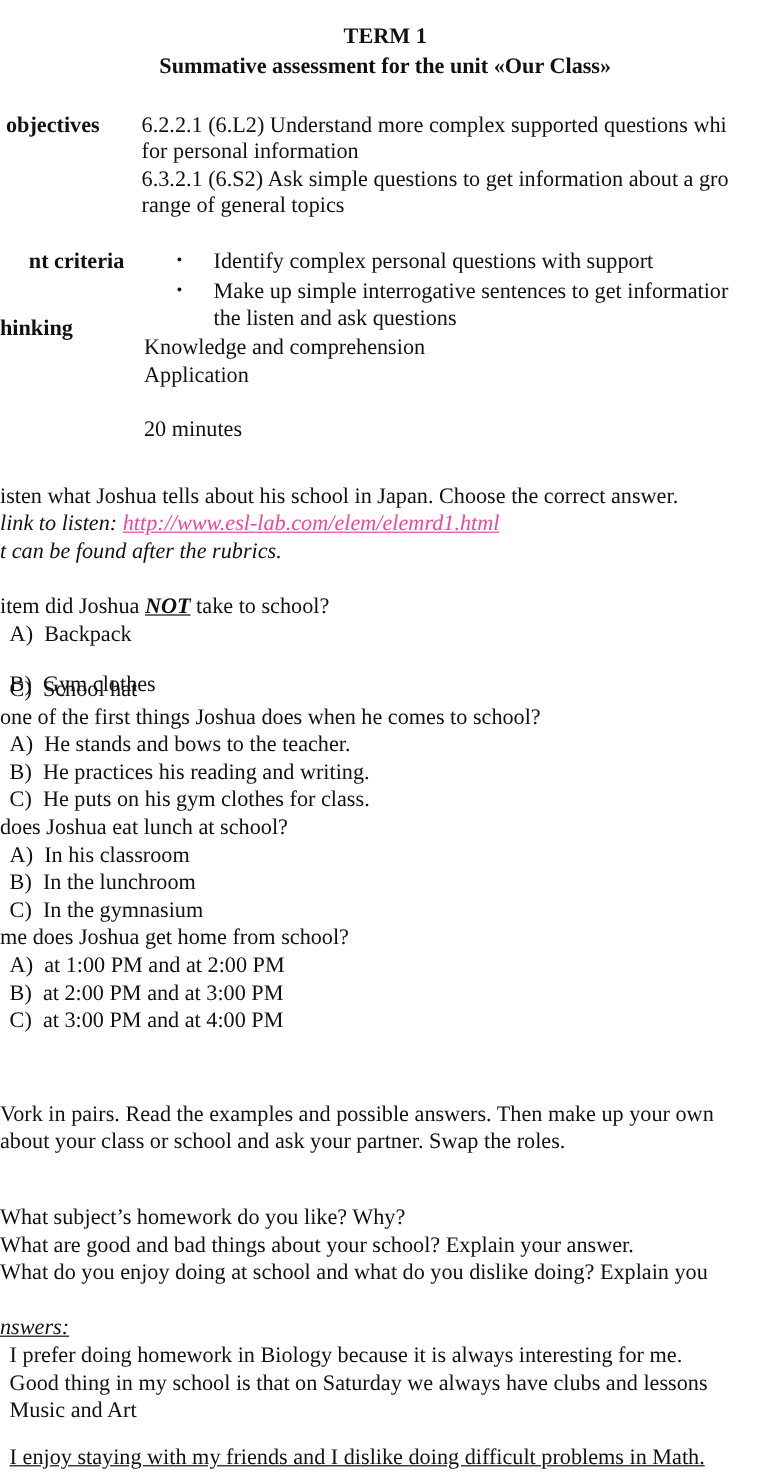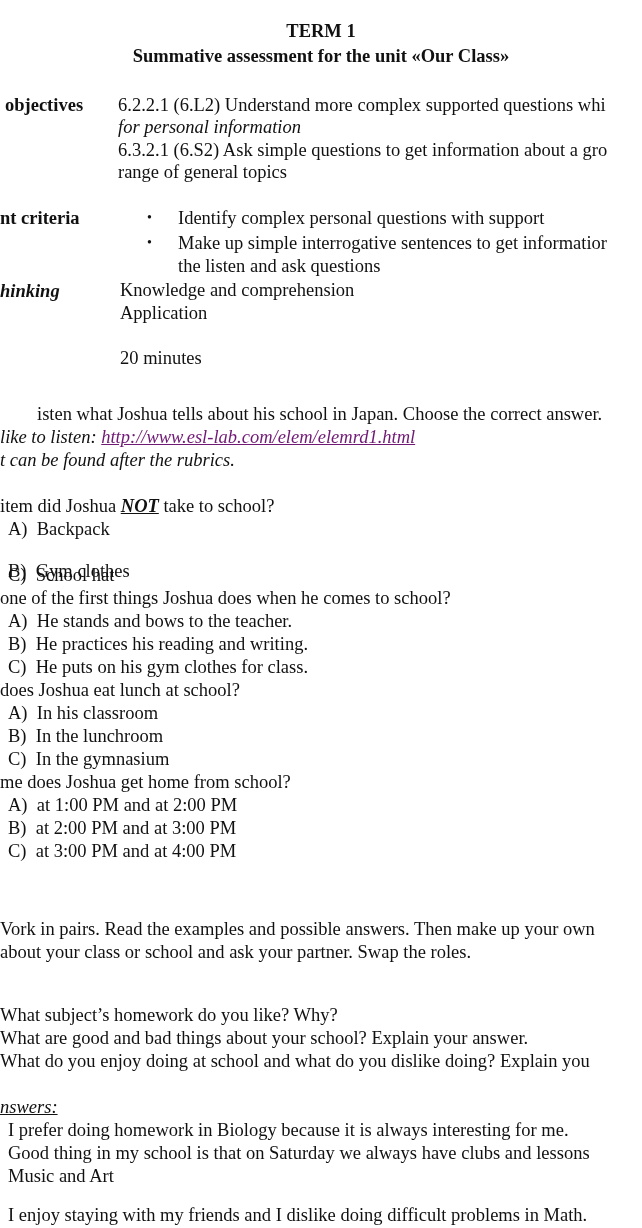--- a/index.html
+++ b/index.html
@@ -4,51 +4,51 @@
   <style>
     html, body { margin: 0; padding: 0; background: #ffffff; }
     body {
       width: 642px; height: 1228px; overflow: hidden; position: relative;
       font-family: "Liberation Serif", serif; color: #111111; font-size: 18.5px;
     }
     .abs { position: absolute; white-space: nowrap; line-height: 22px; }
     .b { font-weight: bold; text-align: center; }
     .i { font-style: italic; }
     .center { left: 0; width: 642px; text-align: center; }
-    .link { color: #701a75; text-decoration: underline; }
+    .link { color: #ec4899; text-decoration: underline; }
     .ul { text-decoration: underline; }
     .bullet { position: absolute; font-size: 14px; }
   </style>
 </head>
 <body>
 
 <div class="abs center b" style="top:20px;">TERM 1</div>
 <div class="abs center b" style="top:45px;">Summative assessment for the unit «Our Class»</div>
 
 <div class="abs b" style="top:94px; left:5px;">objectives</div>
 <div class="abs" style="top:94px; left:118px;">6.2.2.1 (6.L2) Understand more complex supported questions whi</div>
-<div class="abs" style="top:116px; left:118px;font-style:italic;">for personal information</div>
+<div class="abs" style="top:116px; left:118px;">for personal information</div>
 <div class="abs" style="top:139px; left:118px;">6.3.2.1 (6.S2) Ask simple questions to get information about a gro</div>
 <div class="abs" style="top:161px; left:118px;">range of general topics</div>
 
-<div class="abs b" style="top:207px; left:0px;">nt criteria</div>
+<div class="abs b" style="top:207px; left:0px;padding-left:24px;">nt criteria</div>
 <span class="abs bullet" style="top:207px; left:147px;">•</span>
 <div class="abs" style="top:207px; left:178px;">Identify complex personal questions with support</div>
 <span class="abs bullet" style="top:232px; left:147px;">•</span>
 <div class="abs" style="top:232px; left:178px;">Make up simple interrogative sentences to get informatior</div>
 <div class="abs" style="top:255px; left:178px;">the listen and ask questions</div>
 
-<div class="abs b" style="top:280px; left:0px;font-style:italic;">hinking</div>
+<div class="abs b" style="top:263px; left:0px;">hinking</div>
 <div class="abs" style="top:279px; left:120px;">Knowledge and comprehension</div>
 <div class="abs" style="top:302px; left:120px;">Application</div>
 <div class="abs" style="top:347px; left:120px;">20 minutes</div>
 
-<div class="abs" style="top:403px; left:0px;margin-left:37px;">isten what Joshua tells about his school in Japan. Choose the correct answer.</div>
+<div class="abs" style="top:403px; left:0px;">isten what Joshua tells about his school in Japan. Choose the correct answer.</div>
 <div class="abs i" style="top:426px; left:0px;">
-  <span> like to listen: </span><span class="link">http://www.esl-lab.com/elem/elemrd1.html</span>
+  <span> link to listen: </span><span class="link">http://www.esl-lab.com/elem/elemrd1.html</span>
 </div>
 <div class="abs i" style="top:449px; left:0px;">t can be found after the rubrics.</div>
 
 <div class="abs" style="top:495px; left:0px;">
   <span>item did Joshua </span><span class="b i ul">NOT</span><span> take to school?</span>
 </div>
 <div class="abs" style="top:518px; left:8px;"><span>A)</span>&nbsp;&nbsp;<span>Backpack</span></div>
 <div class="abs" style="top:560px; left:8px;"><span>B)</span>&nbsp;&nbsp;<span>Gym clothes</span></div>
 <div class="abs" style="top:564px; left:8px;"><span>C)</span>&nbsp;&nbsp;<span>School hat</span></div>
 
@@ -71,13 +71,13 @@
 <div class="abs" style="top:941px; left:0px;">about your class or school and ask your partner. Swap the roles.</div>
 
 <div class="abs" style="top:1004px; left:0px;">What subject’s homework do you like? Why?</div>
 <div class="abs" style="top:1027px; left:0px;">What are good and bad things about your school? Explain your answer.</div>
 <div class="abs" style="top:1050px; left:0px;"> What do you enjoy doing at school and what do you dislike doing? Explain you</div>
 
 <div class="abs i" style="top:1096px; left:0px;text-decoration:underline;">nswers:</div>
 <div class="abs" style="top:1119px; left:8px;">I prefer doing homework in Biology because it is always interesting for me.</div>
 <div class="abs" style="top:1142px; left:8px;">Good thing in my school is that on Saturday we always have clubs and lessons</div>
 <div class="abs" style="top:1165px; left:8px;">Music and Art</div>
-<div class="abs" style="top:1204px; left:8px;">I enjoy staying with my friends and I dislike doing difficult problems in Math.</div>
+<div class="abs" style="top:1204px; left:8px;text-decoration:underline;">I enjoy staying with my friends and I dislike doing difficult problems in Math.</div>
 
 </body></html>

